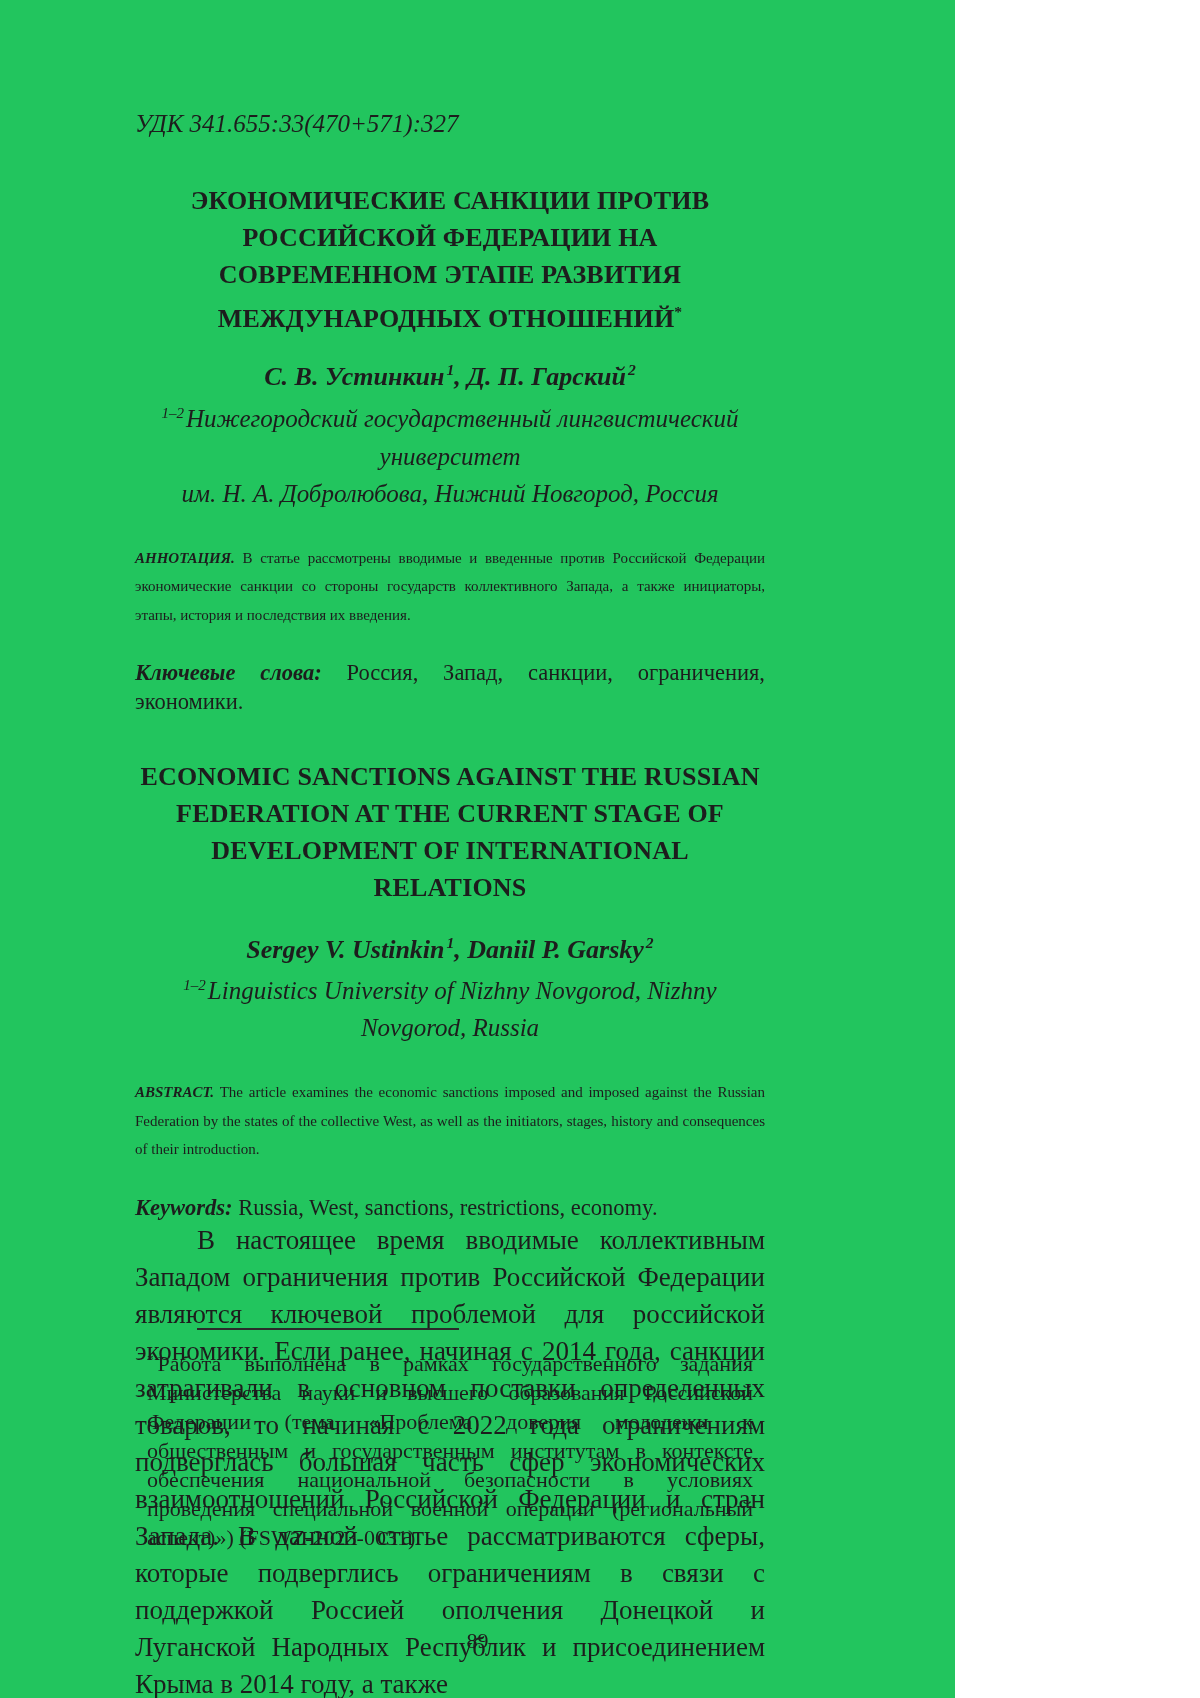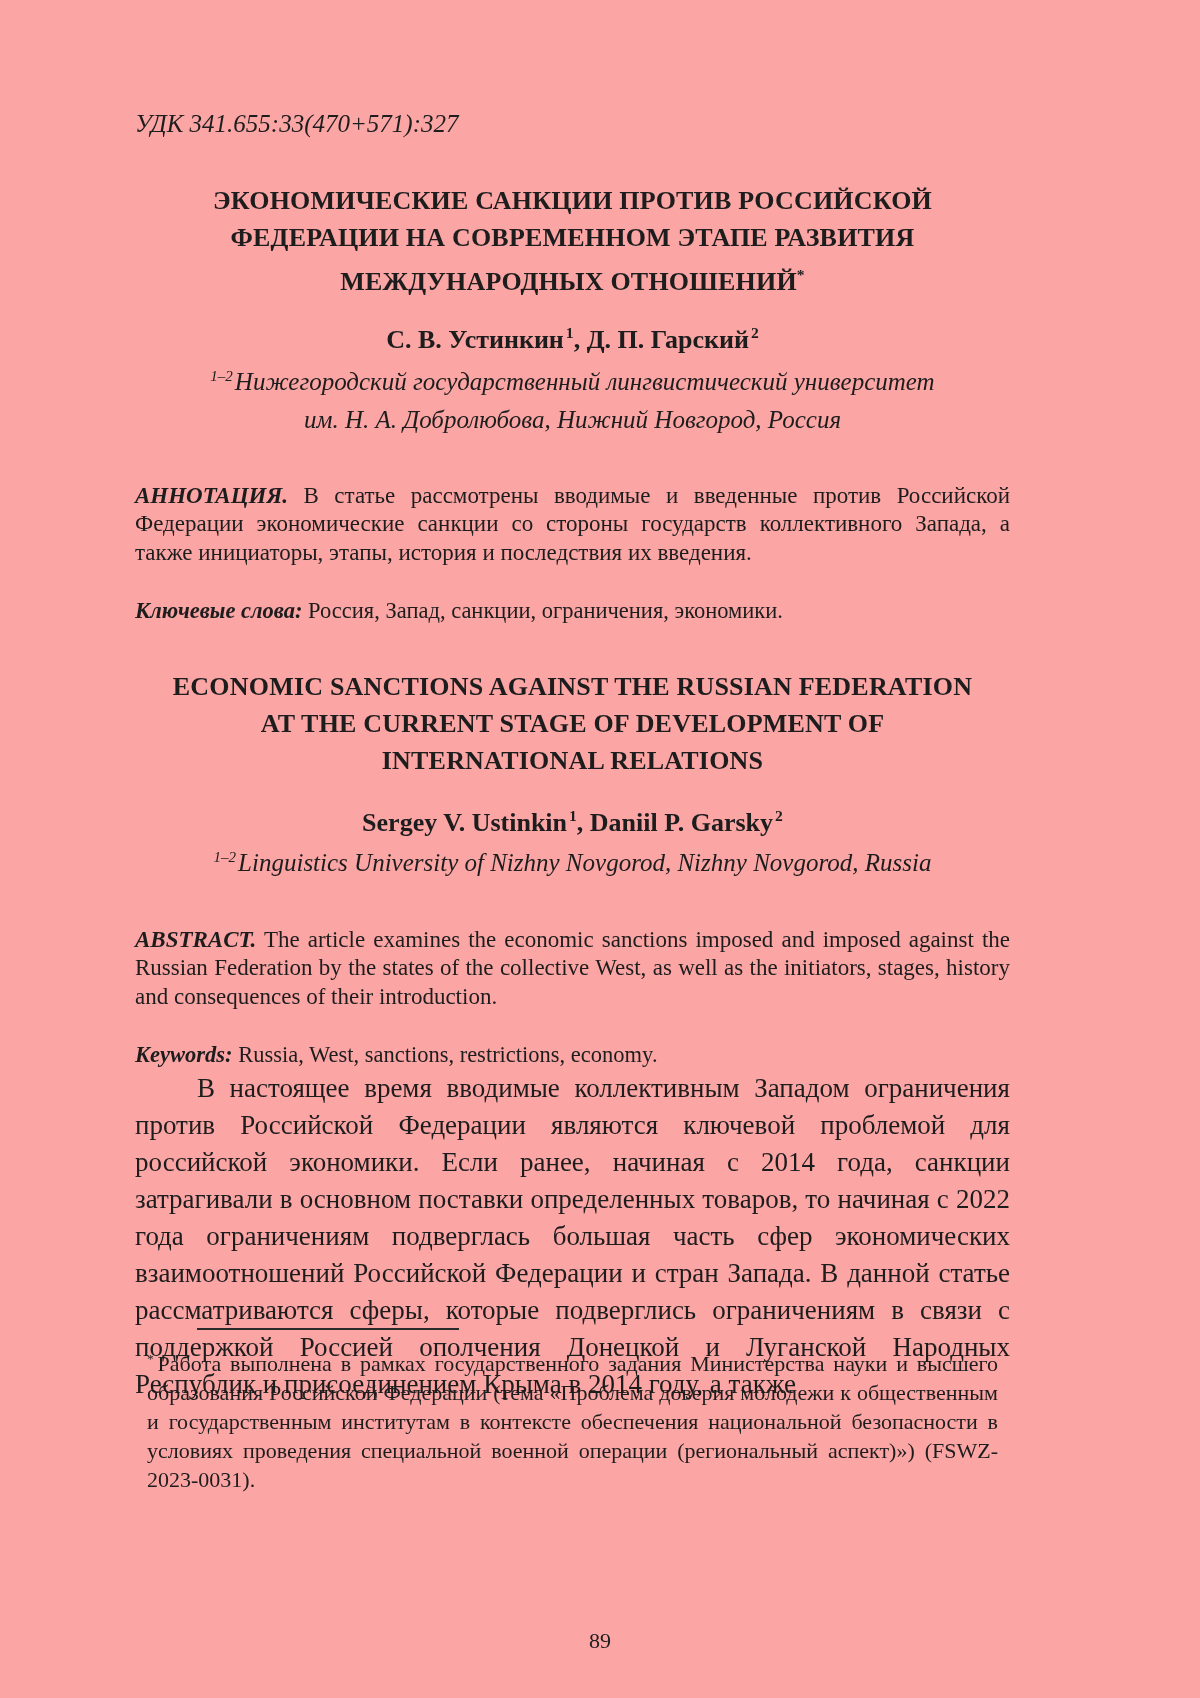--- a/index.html
+++ b/index.html
@@ -1,22 +1,22 @@
 <!DOCTYPE html>
 <html lang="ru"><head>
 <meta charset="utf-8">
 <style>
   html, body { margin: 0; padding: 0; background: #ffffff; }
   .page {
     position: relative;
-    width: 1200px;
+    width: 955px;
     height: 1698px;
     box-sizing: border-box;
     padding: 96px 190px 0 135px;
-    background: #fca5a5;
+    background: #22c55e;
     font-family: "Liberation Serif", "DejaVu Serif", serif;
     color: #1d1d1d;
     overflow: hidden;
   }
   .udc {
     margin-top: 14px;
     font-size: 25px;
     font-style: italic;
   }
   .title {
@@ -26,34 +26,35 @@
     font-weight: bold;
     line-height: 37px;
     text-align: center;
     letter-spacing: 0.2px;
   }
   .title sup { font-size: 60%; }
   .authors {
     margin-top: 24px;
     font-size: 26px;
     font-weight: bold;
+    font-style: italic;
     text-align: center;
   }
   .authors sup { font-size: 60%; font-weight: bold; margin-left: 2px; }
   .affiliation {
     margin-top: 4px;
     font-size: 25px;
     font-style: italic;
     line-height: 37px;
     text-align: center;
   }
   .affiliation sup { font-size: 60%; margin-right: 2px; }
   .abstract {
-    margin: 44px 0 0;
-    font-size: 23px;
+    margin: 32px 0 0;
+    font-size: 15px;
     line-height: 28.5px;
     text-align: justify;
   }
   .abstract .label, .keywords .label {
     font-weight: bold;
     font-style: italic;
   }
   .keywords {
     margin: 30px 0 0;
     font-size: 22.5px;

